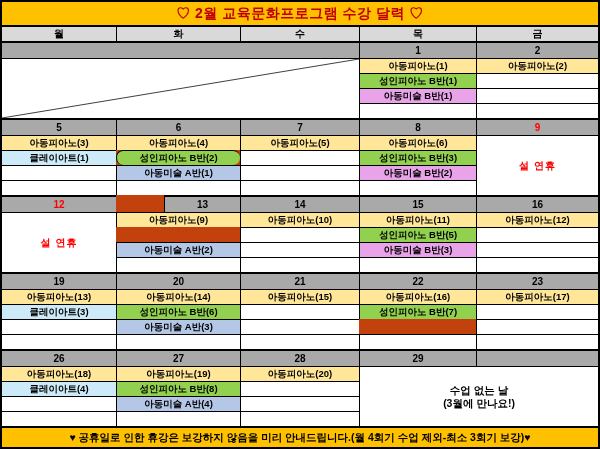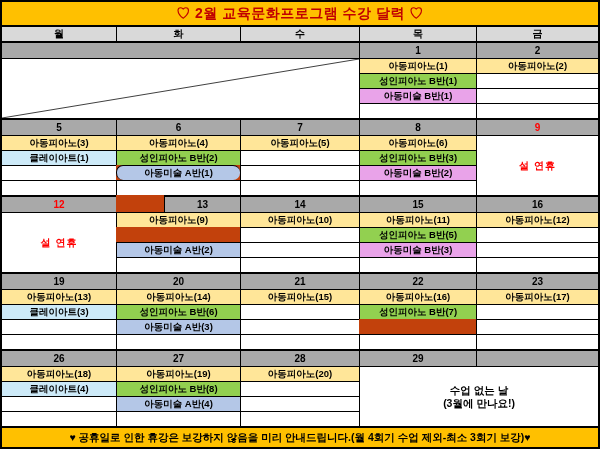--- a/index.html
+++ b/index.html
@@ -78,22 +78,22 @@
         <div class="cell date-cell col1" style="grid-area: 1 / 1 / auto / span 1;">5</div>
         <div class="cell date-cell" style="grid-area: 1 / 2 / auto / span 1;">6</div>
         <div class="cell date-cell" style="grid-area: 1 / 3 / auto / span 1;">7</div>
         <div class="cell date-cell" style="grid-area: 1 / 4 / auto / span 1;">8</div>
         <div class="cell date-cell red" style="grid-area: 1 / 5 / auto / span 1;">9</div>
         <div class="cell body-cell col1" style="background: rgb(255, 230, 153); grid-area: 2 / 1;">아동피아노(3)</div>
         <div class="cell body-cell col1" style="background: rgb(205, 234, 248); grid-area: 3 / 1;">클레이아트(1)</div>
         <div class="cell body-cell col1" style="grid-area: 4 / 1;"></div>
         <div class="cell body-cell col1" style="grid-area: 5 / 1;"></div>
         <div class="cell body-cell" style="background: rgb(255, 230, 153); grid-area: 2 / 2;">아동피아노(4)</div>
-        <div class="cell body-cell" style="background: rgb(146, 208, 80); grid-area: 3 / 2;">성인피아노 B반(2)</div>
-        <div class="cell body-cell" style="background: rgb(180, 199, 231); grid-area: 4 / 2; border-radius: 7px;">아동미술 A반(1)</div>
+        <div class="cell body-cell" style="background: rgb(146, 208, 80); grid-area: 3 / 2; border-radius: 7px;">성인피아노 B반(2)</div>
+        <div class="cell body-cell" style="background: rgb(180, 199, 231); grid-area: 4 / 2;">아동미술 A반(1)</div>
         <div class="cell body-cell" style="grid-area: 5 / 2;"></div>
         <div class="cell body-cell" style="background: rgb(255, 230, 153); grid-area: 2 / 3;">아동피아노(5)</div>
         <div class="cell body-cell" style="grid-area: 3 / 3;"></div>
         <div class="cell body-cell" style="grid-area: 4 / 3;"></div>
         <div class="cell body-cell" style="grid-area: 5 / 3;"></div>
         <div class="cell body-cell" style="background: rgb(255, 230, 153); grid-area: 2 / 4;">아동피아노(6)</div>
         <div class="cell body-cell" style="background: rgb(146, 208, 80); grid-area: 3 / 4;">성인피아노 B반(3)</div>
         <div class="cell body-cell" style="background: rgb(233, 163, 233); grid-area: 4 / 4;">아동미술 B반(2)</div>
         <div class="cell body-cell" style="grid-area: 5 / 4;"></div>
         <div class="cell holiday" style="grid-area: 2 / 5 / span 4 / span 1;">설 연휴</div>

